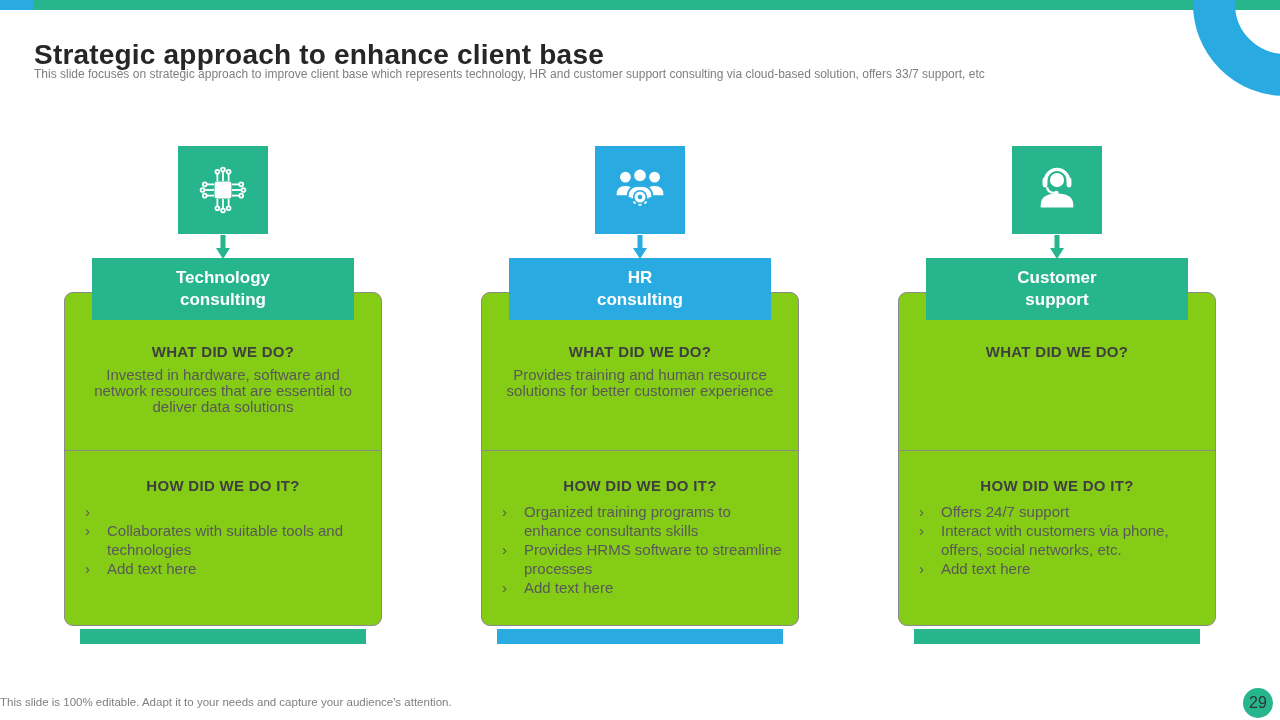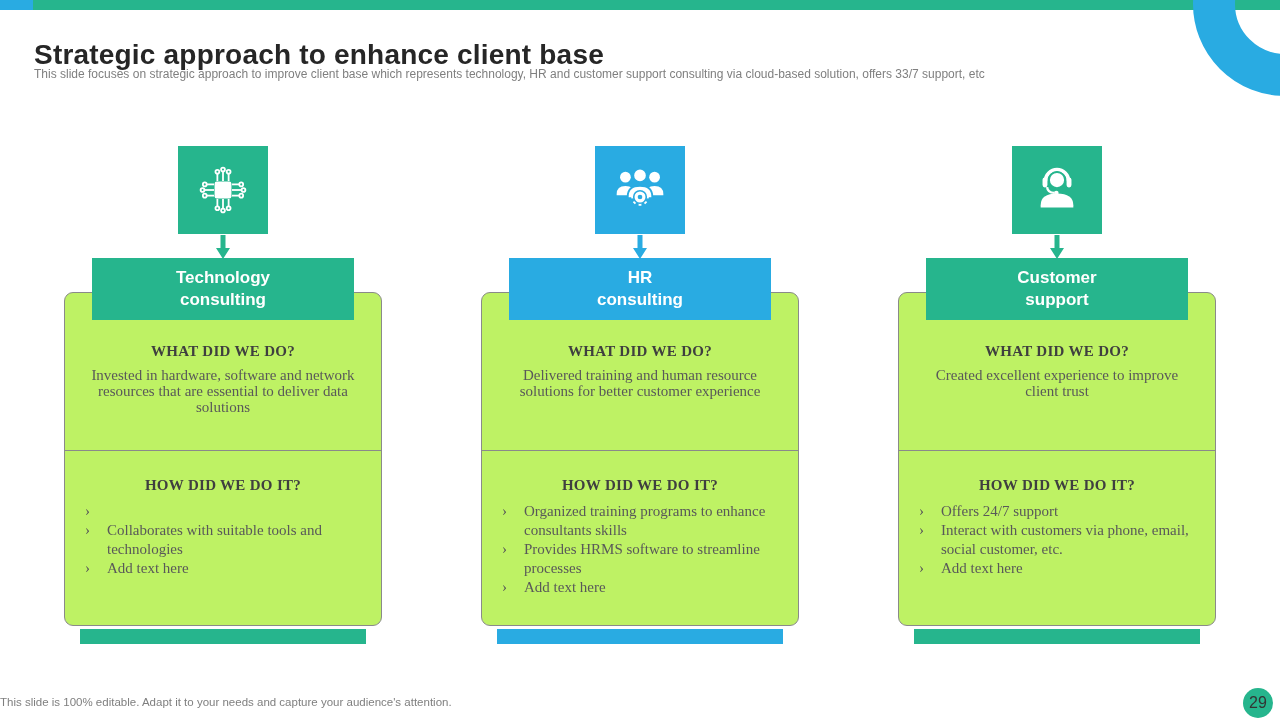--- a/index.html
+++ b/index.html
@@ -34,21 +34,21 @@
   .accent-green{background:var(--green);}
   .accent-blue{background:var(--blue);}
   .connector{position:absolute;left:151px;top:89px;width:16px;height:24px;z-index:1;}
   .header-bar{
     position:absolute;left:28px;top:112px;width:262px;height:62px;z-index:3;
     display:flex;flex-direction:column;justify-content:center;
     color:#fff;font-weight:bold;font-size:17px;line-height:22px;text-align:center;
   }
   .card{
     position:absolute;left:0;top:146px;width:318px;height:334px;box-sizing:border-box;
-    background:#bef264;border:1px solid var(--border-gray);border-radius:9px;z-index:2;font-family:Liberation Serif, serif;
+    background:#84cc16;border:1px solid var(--border-gray);border-radius:9px;z-index:2;
   }
   .sec-top{height:158px;box-sizing:border-box;border-bottom:1px solid var(--border-gray);padding-top:50px;}
   .sec-bottom{padding-top:26px;}
   .card-heading{font-size:15px;font-weight:bold;color:var(--text-head);text-align:center;letter-spacing:0.3px;}
   .what-text{margin:7px 21px 0;font-size:15px;line-height:16px;color:var(--text-body);text-align:center;}
   .how-list{list-style:none;margin:8px 14px 0 20px;padding:0;}
   .how-list li{display:flex;font-size:15px;line-height:19px;color:var(--text-body);}
   .bullet{width:22px;flex:0 0 22px;text-align:left;}
   .accent-bar{position:absolute;left:16px;top:483px;width:286px;height:15px;z-index:0;}
   
@@ -159,21 +159,21 @@
     <svg class="connector" viewBox="0 0 16 24">
       <path d="M8 24 L1 13 L5.5 13 L5.5 0 L10.5 0 L10.5 13 L15 13 Z" fill="#29abe2"></path>
     </svg>
     <div class="header-bar accent-blue">
       <span>HR</span>
       <span>consulting</span>
     </div>
     <div class="card">
       <div class="sec-top">
         <div class="card-heading">WHAT DID WE DO?</div>
-        <div class="what-text">Delivered training and human resource solutions for better customer experience</div>
+        <div class="what-text">Provides training and human resource solutions for better customer experience</div>
       </div>
       <div class="sec-bottom">
         <div class="card-heading">HOW DID WE DO IT?</div>
         <ul class="how-list">
           <li>
               <span class="bullet">›</span>
               <span>Organized training programs to enhance consultants  skills</span>
             </li>
           <li>
               <span class="bullet">›</span>
@@ -204,32 +204,31 @@
     <svg class="connector" viewBox="0 0 16 24">
       <path d="M8 24 L1 13 L5.5 13 L5.5 0 L10.5 0 L10.5 13 L15 13 Z" fill="#26b58d"></path>
     </svg>
     <div class="header-bar accent-green">
       <span>Customer</span>
       <span>support</span>
     </div>
     <div class="card">
       <div class="sec-top">
         <div class="card-heading">WHAT DID WE DO?</div>
-        <div class="what-text">Created excellent experience to improve client trust</div>
       </div>
       <div class="sec-bottom">
         <div class="card-heading">HOW DID WE DO IT?</div>
         <ul class="how-list">
           <li>
               <span class="bullet">›</span>
               <span>Offers 24/7 support</span>
             </li>
           <li>
               <span class="bullet">›</span>
-              <span>Interact with customers via phone, email, social customer, etc.</span>
+              <span>Interact with customers via phone, offers, social networks, etc.</span>
             </li>
           <li>
               <span class="bullet">›</span>
               <span>Add text here</span>
             </li>
         </ul>
       </div>
     </div>
     <div class="accent-bar accent-green"></div>
   </div>

